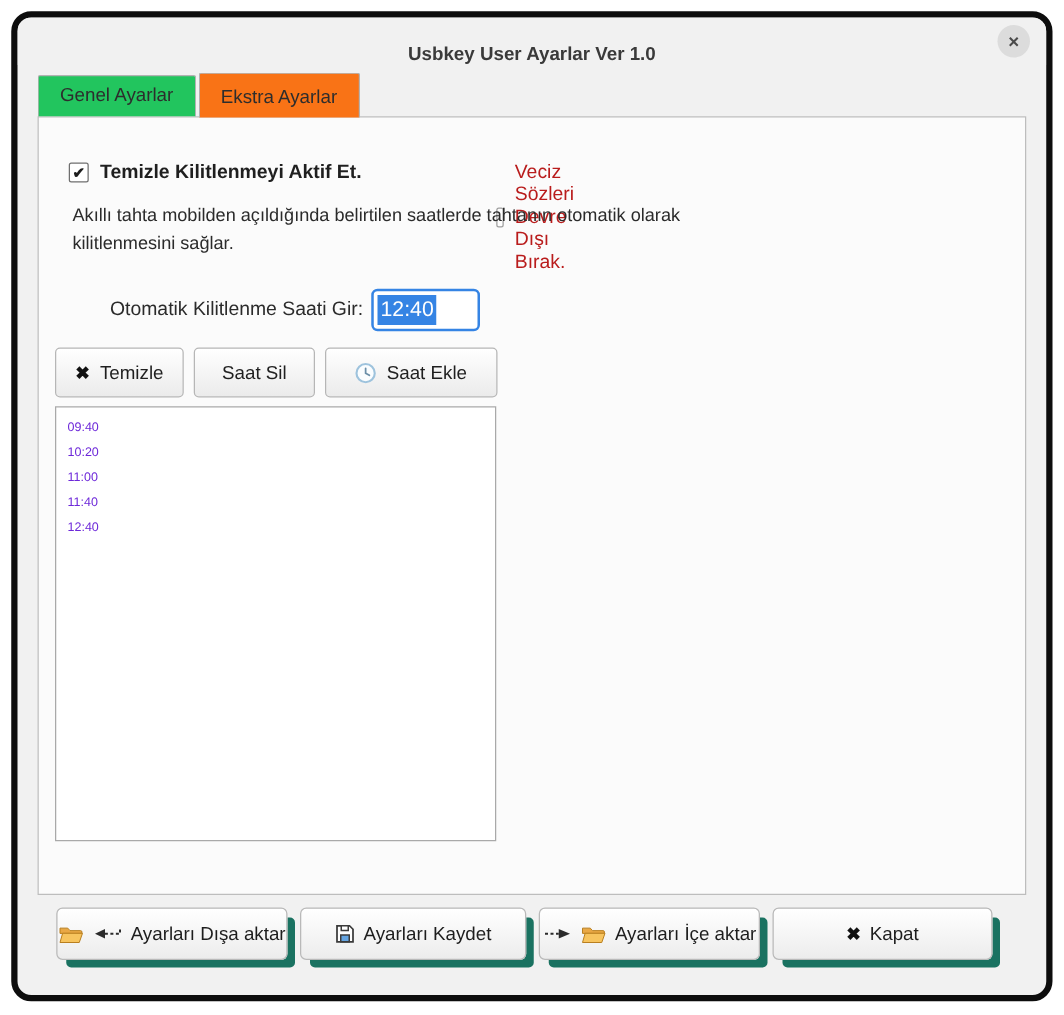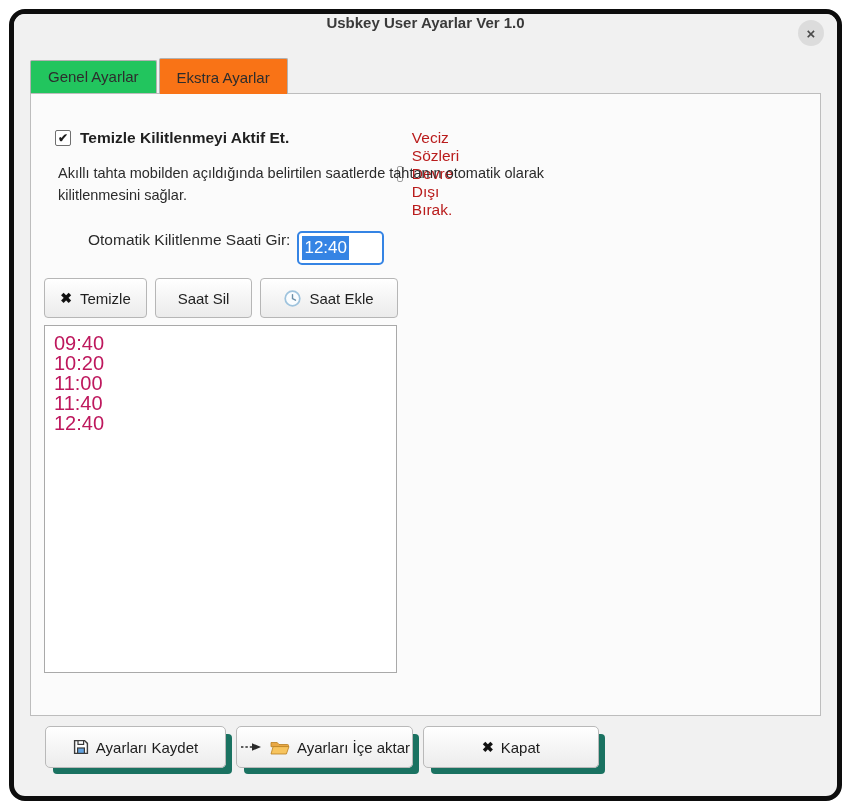--- a/index.html
+++ b/index.html
@@ -1,21 +1,21 @@
 <!DOCTYPE html>
 <html><head>
 <meta charset="utf-8">
 <style>
   * { margin:0; padding:0; box-sizing:border-box; }
   html,body { width:851px; height:812px; background:#ffffff; font-family:"Liberation Sans", sans-serif; }
   .window {
     position:absolute; left:9px; top:9px; width:833px; height:792px;
     background:#f1f1f1; border:5px solid #0d0d0d; border-radius:16px; overflow:hidden;
   }
-  .titlebar { position:relative; height:38px; display:flex; align-items:flex-start; justify-content:center; background:#f1f1f1; }
+  .titlebar { position:relative; height:38px; display:flex; align-items:flex-end; justify-content:center; background:#f1f1f1; }
   .titlebar-title { font-size:15px; font-weight:bold; color:#3a3a3a; }
   .close-btn {
     position:absolute; right:13px; top:6px; width:26px; height:26px; border-radius:50%;
     background:#dcdcdc; display:flex; align-items:center; justify-content:center;
     font-size:15px; font-weight:bold; color:#4a4a4a; cursor:default;
   }
   .tabs { display:flex; align-items:flex-end; margin-left:16px; margin-top:4px; position:relative; z-index:2; }
   .tab {
     font-size:15px; color:#2d2d2d; background:#22c55e; border:1px solid #b2b2b2; border-bottom:none;
     border-radius:2px 2px 0 0; padding:7px 17px 8px 17px; margin-right:2px; margin-top:4px;
@@ -29,39 +29,39 @@
   .cb-group.second { position:absolute; left:342px; top:0; }
   .checkbox {
     width:16px; height:16px; background:#ffffff; border:1px solid #6f6f6f; border-radius:2px;
     display:flex; align-items:center; justify-content:center; font-size:12px; color:#1d1d1d; font-weight:bold;
     line-height:1;
   }
   .checkbox.unchecked { border:1px solid #9d9d9d; background:#fdfdfd; }
   .cb-label-bold { font-size:15.5px; font-weight:bold; color:#1f1f1f; }
   .cb-label { font-size:15.5px; color:#b91c1c; }
   .description { position:absolute; left:27px; top:68px; width:558px; font-size:14.5px; color:#2b2b2b; line-height:1.55; }
-  .time-row { position:absolute; left:57px; top:137px; display:flex; }
+  .time-row { position:absolute; left:57px; top:137px; display:flex; align-items:center; }
   .time-label { font-size:15.5px; color:#2b2b2b; margin-right:7px; }
   .time-entry {
     width:87px; height:34px; background:#ffffff; border:2px solid #3584e4; border-radius:5px;
     display:flex; align-items:center; padding-left:3px; overflow:hidden;
   }
   .time-entry .sel { background:#3584e4; color:#ffffff; font-size:17px; padding:2px 2px; }
   .action-row { position:absolute; left:13px; top:184px; display:flex; gap:8px; }
   .abtn {
     height:40px; background:linear-gradient(#ffffff,#ebebeb); border:1px solid #b6b6b6; border-radius:4px;
     display:flex; align-items:center; justify-content:center; gap:8px; font-size:15px; color:#1f1f1f;
   }
   .abtn.w1 { width:103px; } .abtn.w2 { width:97px; } .abtn.w3 { width:138px; }
   .x-glyph { font-weight:bold; font-size:14px; color:#111; line-height:1; }
   .listbox {
     position:absolute; left:13px; top:231px; width:353px; height:348px;
     background:#ffffff; border:1px solid #a9a9a9; padding:7px 9px; overflow:hidden;
   }
-  .list-item { font-size:20px; color:#be185d; line-height:20px; }
+  .list-item { font-size:10px; color:#6d28d9; line-height:20px; }
   .footer { position:absolute; left:31px; top:712px; display:flex; gap:10px; }
   .fbtn {
     height:42px; background:linear-gradient(#ffffff,#ececec); border:1px solid #b9b9b9; border-radius:5px;
     box-shadow:7px 7px 0 -1px #1a7261;
     display:flex; align-items:center; justify-content:center; gap:7px; font-size:15px; color:#1d1d1d;
   }
   .fbtn.w1 { width:185px; } .fbtn.w2 { width:177px; } .fbtn.w3 { width:181px; } .fbtn.w4 { width:176px; }
   .icon-svg { display:block; }
 </style>
 </head>
@@ -129,20 +129,35 @@
         <div class="list-item">10:20</div>
         <div class="list-item">11:00</div>
         <div class="list-item">11:40</div>
         <div class="list-item">12:40</div>
       </div>
 
   </div>
 
   <div class="footer">
 
+    <div class="fbtn w1">
+      <span>
+        <svg class="icon-svg" width="20" height="15" viewBox="0 0 20 15">
+          <path d="M1 2.5 h6.2 l1.8 2 h8.5 a1 1 0 0 1 1 1 v1.2 H1 z" fill="#e9a845" stroke="#b97f1f" stroke-width="0.8"></path>
+          <path d="M3.1 6.6 h15.9 l-2.6 7.4 H1 z" fill="#f7c45e" stroke="#b97f1f" stroke-width="0.8"></path>
+        </svg>
+      </span>
+      <span>
+        <svg class="icon-svg" width="24" height="12" viewBox="0 0 24 12">
+          <path d="M22 2.5 V6 H10" fill="none" stroke="#2b2b2b" stroke-width="1.6" stroke-dasharray="2.4 2"></path>
+          <path d="M2 6 L10 2.2 V9.8 Z" fill="#2b2b2b"></path>
+        </svg>
+      </span>
+      <span>Ayarları Dışa aktar</span>
+    </div>
 
     <div class="fbtn w3">
       <span>
         <svg class="icon-svg" width="16" height="16" viewBox="0 0 16 16">
           <path d="M1.6 1.6 h10 l2.8 2.8 v10 H1.6 z" fill="#fdfdfd" stroke="#3a3a3a" stroke-width="1.4"></path>
           <rect x="4.6" y="9" width="6.8" height="5.4" fill="#63a3e0" stroke="#3a3a3a" stroke-width="1.2"></rect>
           <rect x="5" y="1.6" width="5.6" height="3.8" fill="#fdfdfd" stroke="#3a3a3a" stroke-width="1.2"></rect>
         </svg>
       </span>
       <span>Ayarları Kaydet</span>

